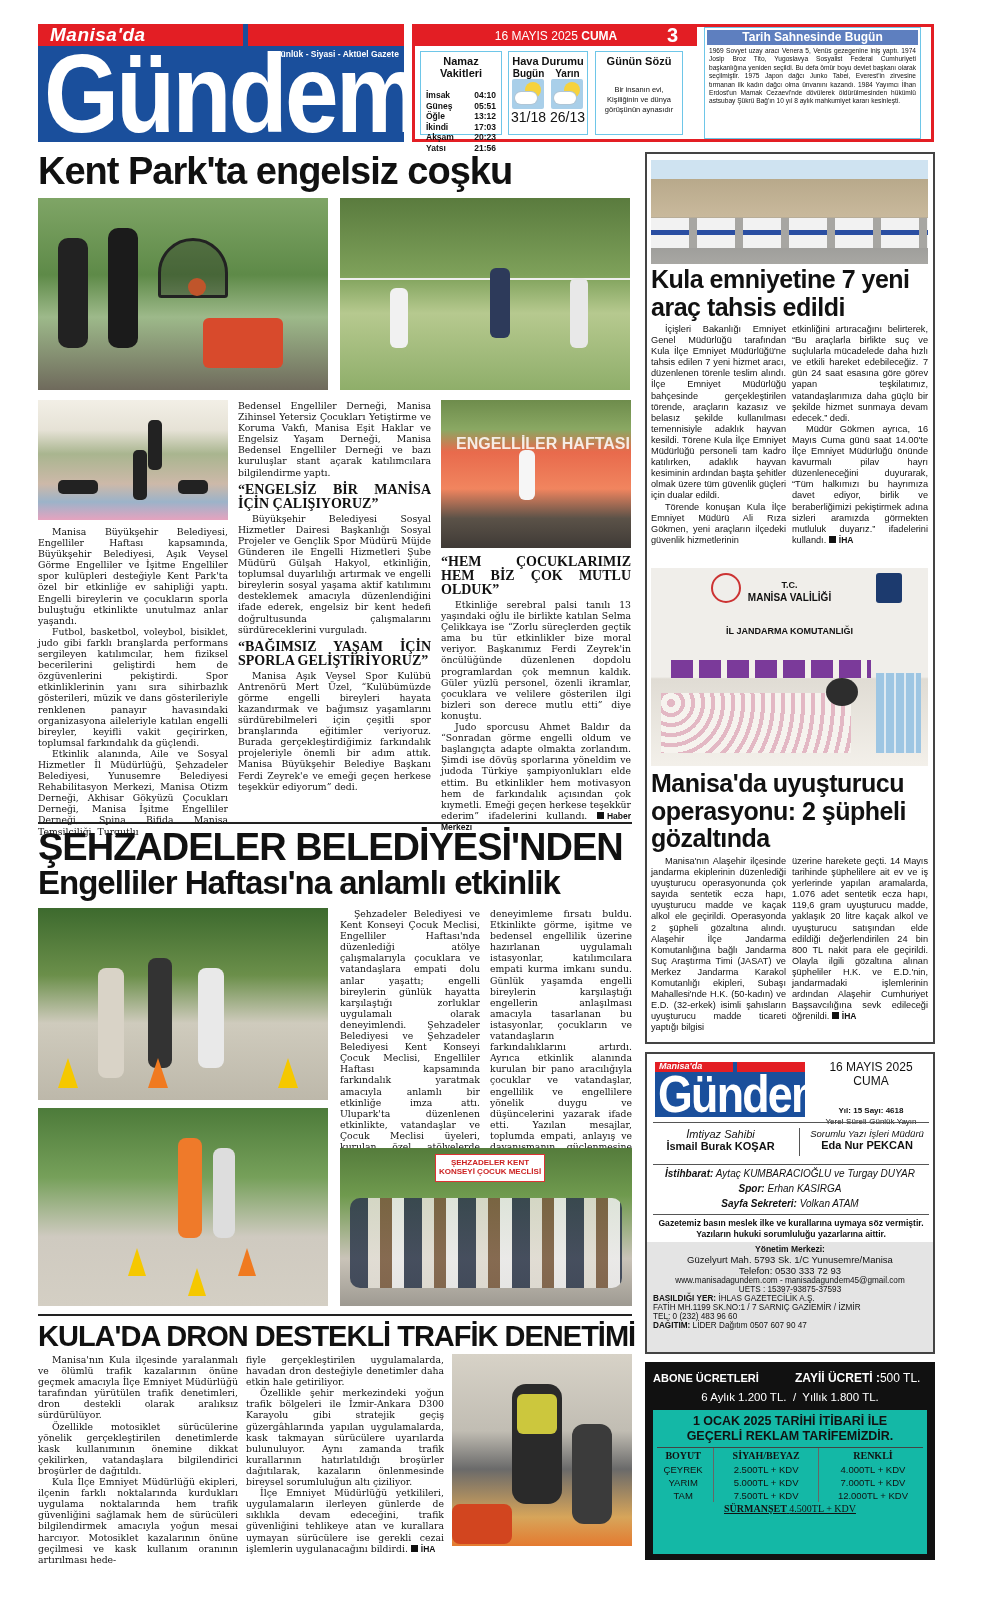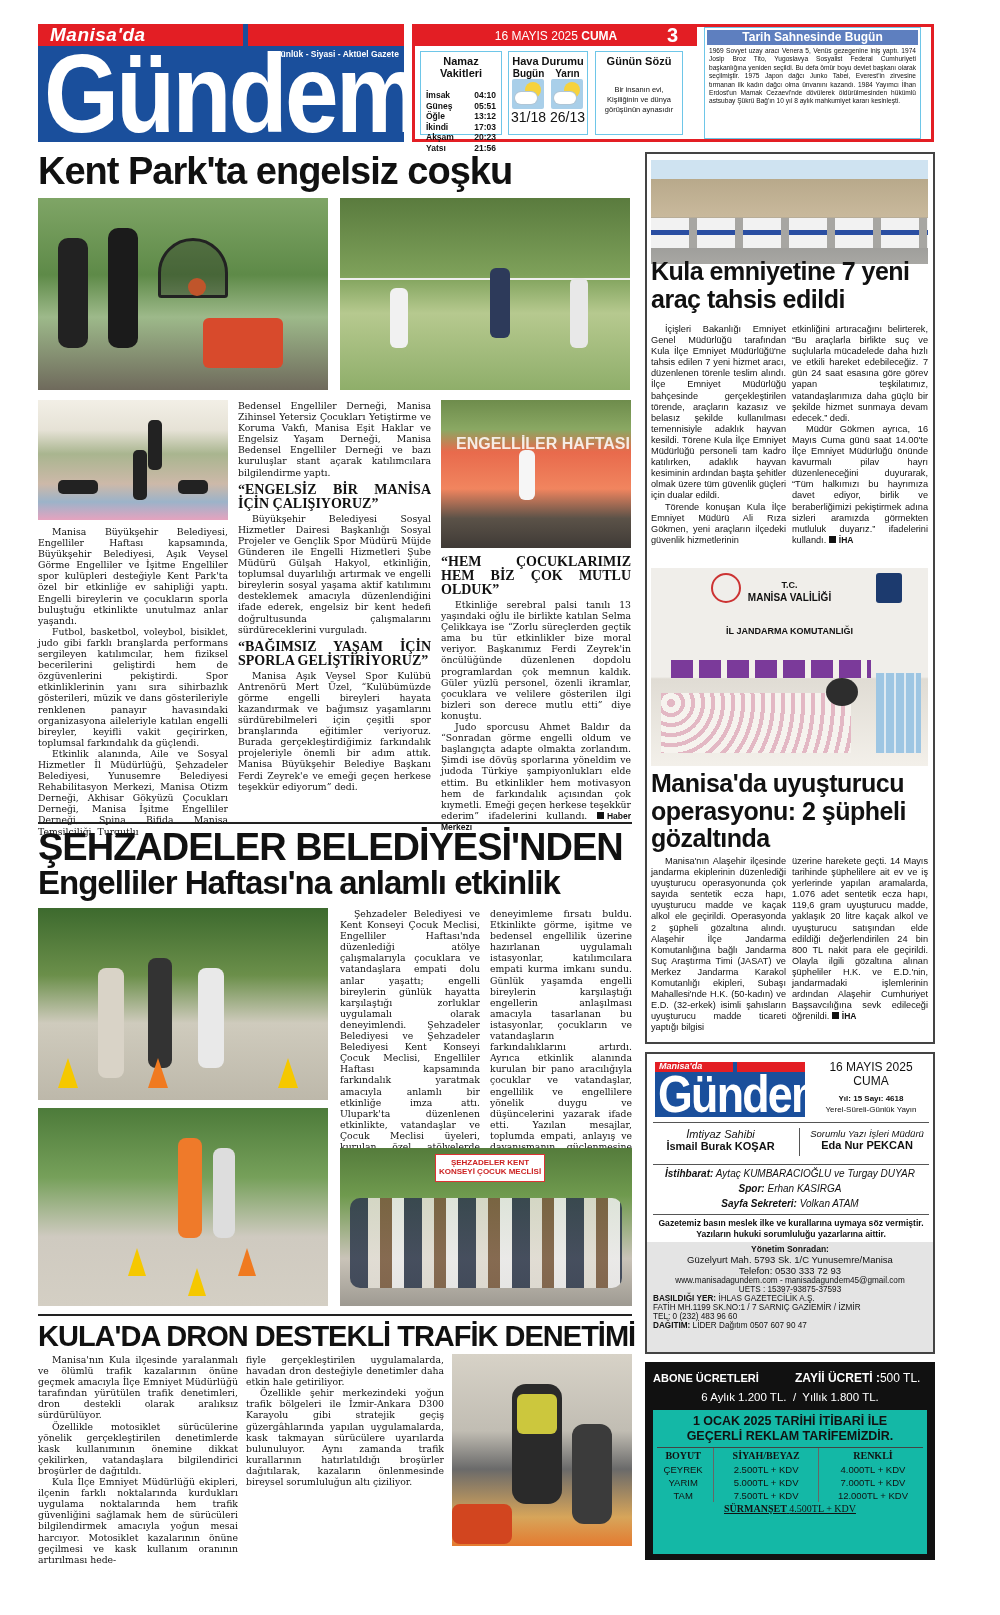--- a/index.html
+++ b/index.html
@@ -226,36 +226,37 @@
 <div class="abs h-big" style="left:38px;top:1322px;width:600px;font-size:29px;">KULA'DA DRON DESTEKLİ TRAFİK DENETİMİ</div>
 
 <div class="abs body-serif" style="left:38px;top:1354px;width:200px;">
   <p>Manisa'nın Kula ilçesinde yaralanmalı ve ölümlü trafik kazalarının önüne geçmek amacıyla İlçe Emniyet Müdürlüğü tarafından yürütülen trafik denetimleri, dron destekli olarak aralıksız sürdürülüyor.</p>
   <p>Özellikle motosiklet sürücülerine yönelik gerçekleştirilen denetimlerde kask kullanımının önemine dikkat çekilirken, vatandaşlara bilgilendirici broşürler de dağıtıldı.</p>
   <p>Kula İlçe Emniyet Müdürlüğü ekipleri, ilçenin farklı noktalarında kurdukları uygulama noktalarında hem trafik güvenliğini sağlamak hem de sürücüleri bilgilendirmek amacıyla yoğun mesai harcıyor. Motosiklet kazalarının önüne geçilmesi ve kask kullanım oranının artırılması hede-</p>
 </div>
 <div class="abs body-serif" style="left:246px;top:1354px;width:198px;">
   <div>fiyle gerçekleştirilen uygulamalarda, havadan dron desteğiyle denetimler daha etkin hale getiriliyor.</div>
   <p>Özellikle şehir merkezindeki yoğun trafik bölgeleri ile İzmir-Ankara D300 Karayolu gibi stratejik geçiş güzergâhlarında yapılan uygulamalarda, kask takmayan sürücülere uyarılarda bulunuluyor. Aynı zamanda trafik kurallarının hatırlatıldığı broşürler dağıtılarak, kazaların önlenmesinde bireysel sorumluluğun altı çiziliyor.</p>
+  <p><span>İlçe Emniyet Müdürlüğü yetkilileri, uygulamaların ilerleyen günlerde de sıklıkla devam edeceğini, trafik güvenliğini tehlikeye atan ve kurallara uymayan sürücülere ise gerekli cezai işlemlerin uygulanacağını bildirdi.</span> <span class="sig">İHA</span></p>
 </div>
 <div class="abs photo" style="left:452px;top:1354px;width:180px;height:192px;background:linear-gradient(180deg,#d7d2c7 0%,#c1bdb3 40%,#6a6a6a 60%,#d7a55a 85%,#e47a30 100%);">
   <div class="abs" style="left:60px;top:30px;width:50px;height:120px;background:#2a2a2a;border-radius:14px;"></div>
   <div class="abs" style="left:65px;top:40px;width:40px;height:40px;background:#e9e341;border-radius:6px;opacity:.85;"></div>
   <div class="abs" style="left:120px;top:70px;width:40px;height:100px;background:#3b3b3b;border-radius:12px;"></div>
   <div class="abs" style="left:0;top:150px;width:60px;height:40px;background:#d2451f;border-radius:8px;"></div>
 </div>
 
 <div class="abs frame" style="left:645px;top:152px;width:290px;height:892px;"></div>
 
 <div class="abs photo" style="left:651px;top:160px;width:277px;height:104px;background:linear-gradient(180deg,#cfe3f1 0%,#cfe3f1 18%,#b8a98b 18%,#c9b99c 55%,#8f8f8d 56%,#a8a7a3 100%);">
   <div class="abs" style="left:0;top:58px;width:277px;height:30px;background:repeating-linear-gradient(90deg,#f2f2f2 0 38px,#a7a6a2 38px 46px);"></div>
   <div class="abs" style="left:0;top:70px;width:277px;height:5px;background:repeating-linear-gradient(90deg,#2a4ea2 0 38px,transparent 38px 46px);"></div>
 </div>
 
-<div class="abs h-side" style="left:651px;top:258px;width:280px;">Kula emniyetine 7 yeni araç tahsis edildi</div>
+<div class="abs h-side" style="left:651px;top:266px;width:280px;">Kula emniyetine 7 yeni araç tahsis edildi</div>
 
 <div class="abs body-sans" style="left:651px;top:324px;width:135px;">
   <p>İçişleri Bakanlığı Emniyet Genel Müdürlüğü tarafından Kula İlçe Emniyet Müdürlüğü'ne tahsis edilen 7 yeni hizmet aracı, düzenlenen törenle teslim alındı. İlçe Emniyet Müdürlüğü bahçesinde gerçekleştirilen törende, araçların kazasız ve belasız şekilde kullanılması temennisiyle adaklık hayvan kesildi. Törene Kula İlçe Emniyet Müdürlüğü personeli tam kadro katılırken, adaklık hayvan kesiminin ardından başta şehitler olmak üzere tüm güvenlik güçleri için dualar edildi.</p>
   <p>Törende konuşan Kula İlçe Emniyet Müdürü Ali Rıza Gökmen, yeni araçların ilçedeki güvenlik hizmetlerinin</p>
 </div>
 <div class="abs body-sans" style="left:792px;top:324px;width:136px;">
   <div>etkinliğini artıracağını belirterek, “Bu araçlarla birlikte suç ve suçlularla mücadelede daha hızlı ve etkili hareket edebileceğiz. 7 gün 24 saat esasına göre görev yapan teşkilatımız, vatandaşlarımıza daha güçlü bir şekilde hizmet sunmaya devam edecek.” dedi.</div>
   <p><span>Müdür Gökmen ayrıca, 16 Mayıs Cuma günü saat 14.00'te İlçe Emniyet Müdürlüğü önünde kavurmalı pilav hayrı düzenleneceğini duyurarak, “Tüm halkımızı bu hayrımıza davet ediyor, birlik ve beraberliğimizi pekiştirmek adına sizleri aramızda görmekten mutluluk duyarız.” ifadelerini kullandı.</span> <span class="sig">İHA</span></p>
 </div>
 
@@ -283,41 +284,41 @@
 <div class="abs frame" style="left:645px;top:1052px;width:290px;height:302px;">
   <div class="abs imprint-logo">
     <div class="abs ip-red"></div>
     <div class="abs ip-red2"></div>
     <div class="abs ip-sup">Manisa'da</div>
     <div class="abs ip-word">Gündem</div>
   </div>
   <div class="abs" style="left:165px;top:6px;width:118px;text-align:center;">
     <div style="font:12px 'Liberation Sans',sans-serif;">16 MAYIS 2025</div>
     <div style="font:12px 'Liberation Sans',sans-serif;">CUMA</div>
-    <div style="font:700 8px 'Liberation Sans',sans-serif;margin-top:6px;">Yıl: 15 Sayı: 4618</div>
+    <div style="font:700 8px 'Liberation Sans',sans-serif;margin-top:18px;">Yıl: 15 Sayı: 4618</div>
     <div style="font:8px 'Liberation Sans',sans-serif;margin-top:2px;">Yerel-Süreli-Günlük Yayın</div>
   </div>
   <div class="abs" style="left:6px;top:68px;width:276px;height:1px;background:#555;"></div>
   <div class="abs" style="left:6px;top:74px;width:135px;text-align:center;">
     <div style="font:italic 11px 'Liberation Sans',sans-serif;">İmtiyaz Sahibi</div>
     <div style="font:700 11px 'Liberation Sans',sans-serif;">İsmail Burak KOŞAR</div>
   </div>
   <div class="abs" style="left:152px;top:74px;width:1px;height:28px;background:#555;"></div>
   <div class="abs" style="left:155px;top:74px;width:130px;text-align:center;">
     <div style="font:italic 9.5px 'Liberation Sans',sans-serif;">Sorumlu Yazı İşleri Müdürü</div>
     <div style="font:700 11px 'Liberation Sans',sans-serif;">Eda Nur PEKCAN</div>
   </div>
   <div class="abs" style="left:6px;top:110px;width:276px;height:1px;background:#555;"></div>
   <div class="abs imp-s" style="left:0;top:114px;width:286px;font-style:italic;"><b>İstihbarat:</b> <span>Aytaç KUMBARACIOĞLU ve Turgay DUYAR</span></div>
   <div class="abs imp-s" style="left:0;top:129px;width:286px;font-style:italic;"><b>Spor:</b> <span>Erhan KASIRGA</span></div>
   <div class="abs imp-s" style="left:0;top:144px;width:286px;font-style:italic;"><b>Sayfa Sekreteri:</b> <span>Volkan ATAM</span></div>
   <div class="abs" style="left:6px;top:160px;width:276px;height:1px;background:#555;"></div>
   <div class="abs" style="left:6px;top:164px;width:276px;font:700 8.6px/11px 'Liberation Sans',sans-serif;text-align:center;">Gazetemiz basın meslek ilke ve kurallarına uymaya söz vermiştir. Yazıların hukuki sorumluluğu yazarlarına aittir.</div>
   <div class="abs" style="left:0;top:188px;width:286px;height:110px;background:#e4e4e4;">
-    <div style="font:700 8.5px 'Liberation Sans',sans-serif;text-align:center;margin-top:2px;">Yönetim Sonradan:</div>
+    <div style="font:700 8.5px 'Liberation Sans',sans-serif;text-align:center;margin-top:2px;">Yönetim Merkezi:</div>
     <div style="font:9.5px 'Liberation Sans',sans-serif;text-align:center;">Güzelyurt Mah. 5793 Sk. 1/C Yunusemre/Manisa</div>
     <div style="font:9.5px 'Liberation Sans',sans-serif;text-align:center;">Telefon: 0530 333 72 93</div>
     <div style="font:8.2px 'Liberation Sans',sans-serif;text-align:center;">www.manisadagundem.com - manisadagundem45@gmail.com</div>
     <div style="font:8.2px 'Liberation Sans',sans-serif;text-align:center;">UETS : 15397-93875-37593</div>
     <div style="font:8.2px 'Liberation Sans',sans-serif;padding-left:6px;"><b>BASILDIĞI YER:</b> <span>İHLAS GAZETECİLİK A.Ş.</span></div>
     <div style="font:8.2px 'Liberation Sans',sans-serif;padding-left:6px;">FATİH MH.1199 SK.NO:1 / 7 SARNIÇ GAZİEMİR / İZMİR</div>
     <div style="font:8.2px 'Liberation Sans',sans-serif;padding-left:6px;">TEL: 0 (232) 483 96 60</div>
     <div style="font:8.2px 'Liberation Sans',sans-serif;padding-left:6px;"><b>DAĞITIM:</b> <span>LİDER Dağıtım 0507 607 90 47</span></div>
   </div>
 </div>

